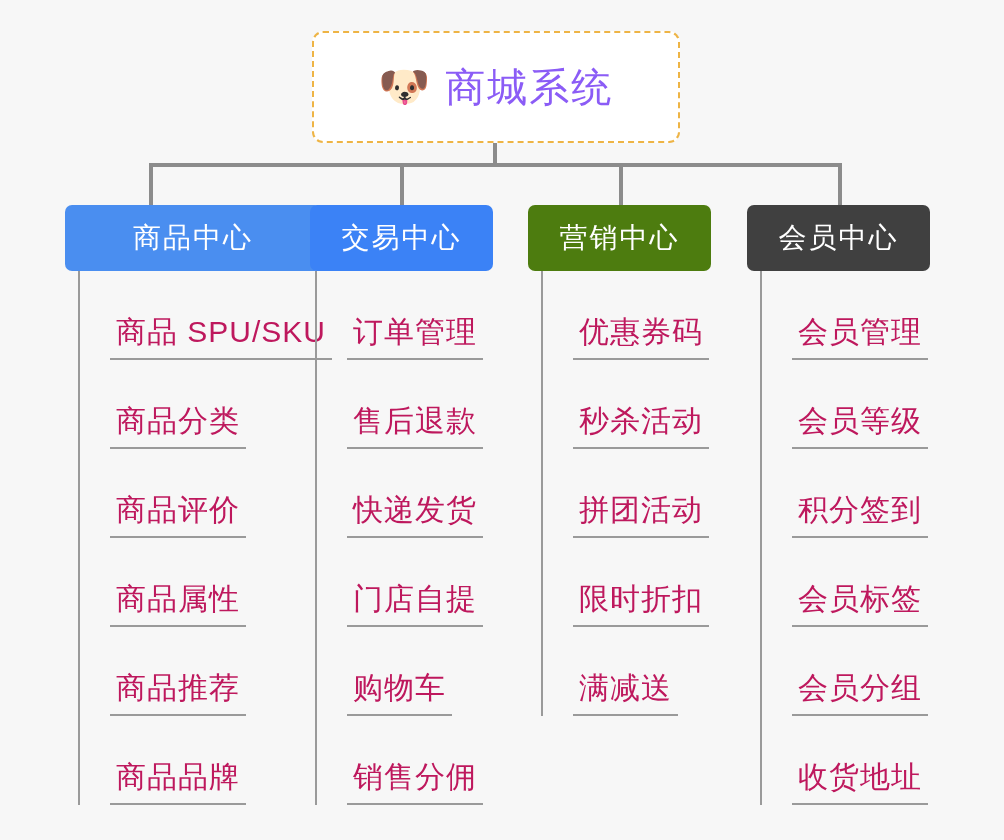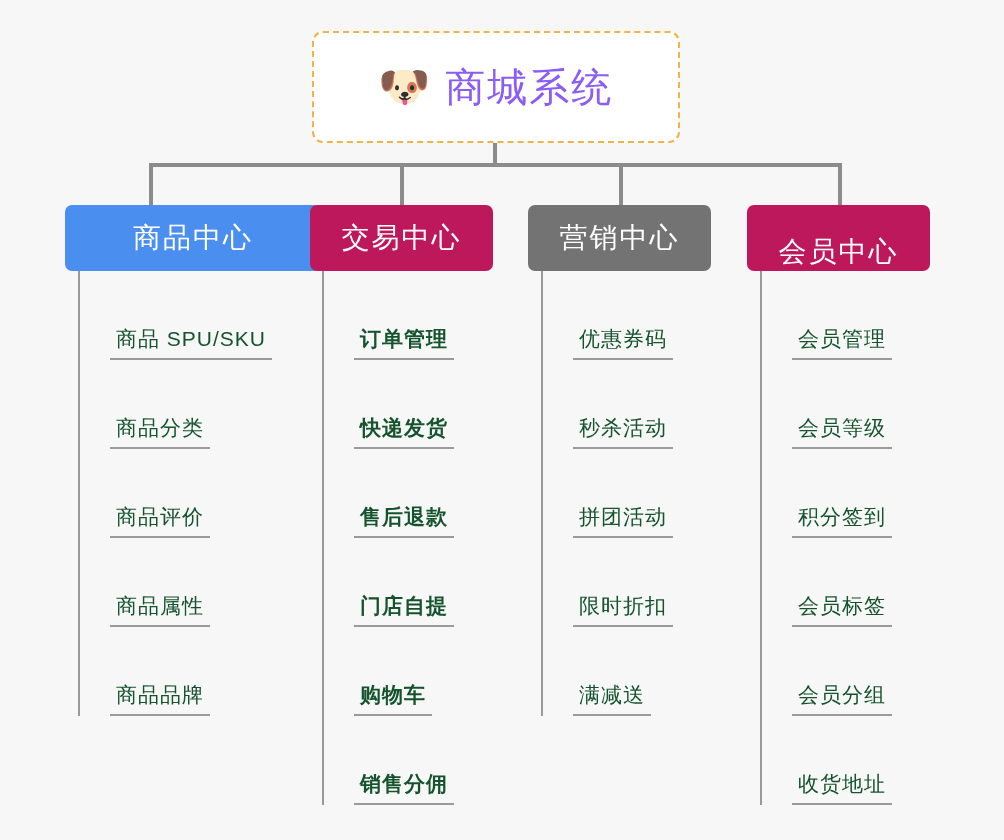--- a/index.html
+++ b/index.html
@@ -107,22 +107,22 @@
     display: flex;
     align-items: flex-end;
   }
   .leaf-inner {
     display: inline-block;
     margin-left: 30px;
     padding: 0 6px 5px 6px;
     border-bottom: 2px solid #9a9a9a;
   }
   .leaf-label {
-    font-size: 21px;
-    color: #14532d;
+    font-size: 30px;
+    color: #be185d;
     white-space: nowrap;
     letter-spacing: 1px;
   }
 </style>
 </head>
 <body style="background: rgb(247, 247, 247);">
 
 <div id="mindmap">
 
   <div class="root-node" style="border-color: rgb(238, 180, 69); border-style: dashed;">
@@ -148,53 +148,56 @@
       <div class="leaf">
           <span class="leaf-inner"><span class="leaf-label">商品分类</span></span>
         </div>
       <div class="leaf">
           <span class="leaf-inner"><span class="leaf-label">商品评价</span></span>
         </div>
       <div class="leaf">
           <span class="leaf-inner"><span class="leaf-label">商品属性</span></span>
         </div>
       <div class="leaf">
+          <span class="leaf-inner"><span class="leaf-label">商品推荐</span></span>
+        </div>
+      <div class="leaf">
           <span class="leaf-inner"><span class="leaf-label">商品品牌</span></span>
         </div>
     </div>
   </div>
 
   <div class="branch" style="left:310px; width:183px;">
-    <div class="branch-header" style="background: #be185d;">
+    <div class="branch-header" style="background: #3b82f6;">
       <span class="branch-header-label">交易中心</span>
     </div>
-    <div class="branch-body" style="margin-left:12px;font-weight:bold;">
+    <div class="branch-body" style="margin-left:5px;">
       <div class="leaf">
           <span class="leaf-inner"><span class="leaf-label">订单管理</span></span>
         </div>
       <div class="leaf">
+          <span class="leaf-inner"><span class="leaf-label">售后退款</span></span>
+        </div>
+      <div class="leaf">
           <span class="leaf-inner"><span class="leaf-label">快递发货</span></span>
         </div>
       <div class="leaf">
-          <span class="leaf-inner"><span class="leaf-label">售后退款</span></span>
-        </div>
-      <div class="leaf">
           <span class="leaf-inner"><span class="leaf-label">门店自提</span></span>
         </div>
       <div class="leaf">
           <span class="leaf-inner"><span class="leaf-label">购物车</span></span>
         </div>
       <div class="leaf">
           <span class="leaf-inner"><span class="leaf-label">销售分佣</span></span>
         </div>
     </div>
   </div>
 
   <div class="branch" style="left:528px; width:183px;">
-    <div class="branch-header" style="background: #737373;">
+    <div class="branch-header" style="background: #4d7c0f;">
       <span class="branch-header-label">营销中心</span>
     </div>
     <div class="branch-body" style="margin-left:13px;">
       <div class="leaf">
           <span class="leaf-inner"><span class="leaf-label">优惠券码</span></span>
         </div>
       <div class="leaf">
           <span class="leaf-inner"><span class="leaf-label">秒杀活动</span></span>
         </div>
       <div class="leaf">
@@ -203,21 +206,21 @@
       <div class="leaf">
           <span class="leaf-inner"><span class="leaf-label">限时折扣</span></span>
         </div>
       <div class="leaf">
           <span class="leaf-inner"><span class="leaf-label">满减送</span></span>
         </div>
     </div>
   </div>
 
   <div class="branch" style="left:747px; width:183px;">
-    <div class="branch-header" style="background: #be185d; align-items: flex-end;">
+    <div class="branch-header" style="background: #404040;">
       <span class="branch-header-label">会员中心</span>
     </div>
     <div class="branch-body" style="margin-left:13px;">
       <div class="leaf">
           <span class="leaf-inner"><span class="leaf-label">会员管理</span></span>
         </div>
       <div class="leaf">
           <span class="leaf-inner"><span class="leaf-label">会员等级</span></span>
         </div>
       <div class="leaf">

